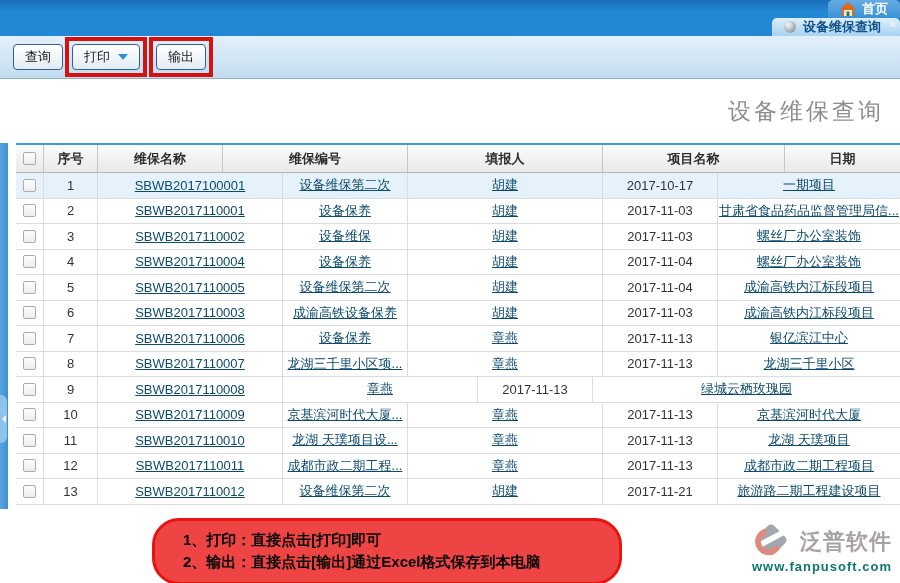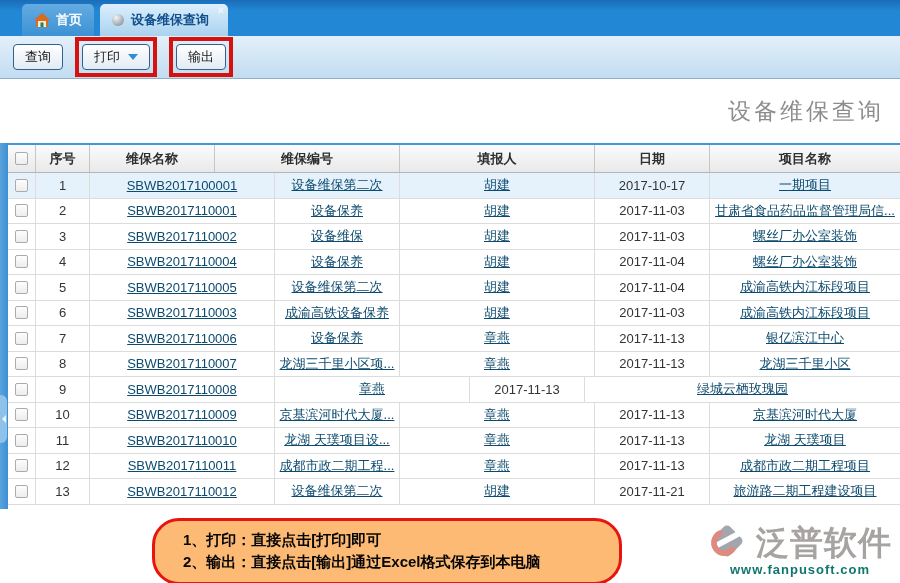--- a/index.html
+++ b/index.html
@@ -2,87 +2,87 @@
 <html><head>
 <meta charset="utf-8">
 <style>
   * { margin:0; padding:0; box-sizing:border-box; }
   html,body { width:900px; height:583px; overflow:hidden; background:#fff;
               font-family:"Liberation Sans","DejaVu Sans",sans-serif; }
   .stage { position:relative; width:900px; height:583px; background:#fff; }
 
   
   .tabbar { height:36px; background:linear-gradient(#1a6db8, #2287d5 30%, #2287d5);
-            display:flex; align-items:flex-end; padding-left:22px; }
+            display:flex; align-items:flex-end; padding-left:22px;flex-direction:column; }
   .tab { height:32px; display:flex; align-items:center; padding:0 12px;
          border-radius:5px 5px 0 0; cursor:pointer; position:relative; }
   .tab-home { background:linear-gradient(#64abe2,#3c92d4); }
   .tab-home .tab-label { color:#ffffff; font-weight:bold; font-size:13px; margin-left:6px; }
   .tab-active { background:linear-gradient(#dceffc,#a9d2ef); margin-left:6px; min-width:128px; }
   .tab-active .tab-label { color:#11508d; font-weight:bold; font-size:13px; margin-left:7px; }
   .home-ico { width:16px; height:14px; display:inline-block; }
   .sphere-ico { width:12px; height:12px; border-radius:50%;
                 background:radial-gradient(circle at 35% 30%, #f2f5f7, #9aa3ab 70%, #7d868e);
                 display:inline-block; }
   .tab-close { position:absolute; top:1px; right:4px; color:#f2f8fd; font-size:11px;
                font-weight:bold; line-height:11px; cursor:pointer; }
 
   
   .toolbar { height:43px; background:linear-gradient(#e3f0fa,#c2dcf1);
              border-bottom:1px solid #8fb0c9; display:flex; align-items:center;
              padding-left:13px; }
   .btn { background:linear-gradient(#ffffff,#e2ebf3); border:1px solid #33608f;
          border-radius:4px; padding:4px 11px; font-size:13px; font-weight:400;
          color:#1b1b1b; cursor:pointer; display:flex; align-items:center; line-height:16px; }
-  .red-box { border:4px solid #d6120e; padding:3px; margin-left:12px; display:inline-block; }
+  .red-box { border:4px solid #d6120e; padding:3px; margin-left:2px; display:inline-block; }
   .caret-down { width:0; height:0; border-left:5px solid transparent;
                 border-right:5px solid transparent; border-top:6px solid #2d8fd9;
                 margin-left:8px; display:inline-block; }
 
   
   .title-row { height:64px; display:flex; justify-content:flex-end; align-items:center;
                padding-right:16px; }
   .page-title { color:#8d8d8d; font-size:23px; letter-spacing:3px; }
 
   
   .grid-wrap { position:relative; }
   .left-strip { position:absolute; left:0; top:0; width:8px; height:366px;
                 background:linear-gradient(90deg,#5aa3dd,#3d8fd2); }
   .strip-handle { position:absolute; left:0; top:252px; width:7px; height:48px;
                   background:#8fc2ea; border-radius:0 6px 6px 0; cursor:pointer;
                   display:flex; align-items:center; justify-content:center; }
   .strip-arrow { width:0; height:0; border-top:4px solid transparent;
                  border-bottom:4px solid transparent; border-right:4px solid #eaf5fd; }
-  .grid { margin-left:8px; border-top:2px solid #3e99de; }
+  .grid { margin-left:16px; border-top:2px solid #3e99de; }
   .thead { display:flex; height:28px; background:linear-gradient(#fbfbfb,#e9e9e9);
            border-bottom:1px solid #b5b5b5; }
   .hcell { display:flex; align-items:center; justify-content:center; font-size:13px;
            font-weight:bold; color:#2e2e2e; border-right:1px solid #c6c6c6; }
   .hcell:last-child { border-right:none; }
   .trow { display:flex; height:25.5px; background:#fff; border-bottom:1px solid #dcdcdc; }
   .trow.selected { background:#e5f2fc; }
   .cell { display:flex; align-items:center; justify-content:center; font-size:13px;
           color:#333; border-right:1px solid #dcdcdc; overflow:hidden; white-space:nowrap; }
   .cell:last-child { border-right:none; }
   .col-check { width:28px; } .col-seq { width:54px; } .col-code { width:185px; }
   .col-name { width:125px; } .col-reporter { width:195px; } .col-date { width:115px; }
   .col-project { flex:1; }
   .checkbox { width:13px; height:13px; border:1px solid #ababab; border-radius:2px;
               background:linear-gradient(#fdfdfd,#ededed); display:inline-block; cursor:pointer; }
   .lnk { color:#0c4a6e; text-decoration:underline; cursor:pointer; }
 
   
   .footer { position:relative; height:92px; }
-  .note { position:absolute; left:152px; top:13px; width:470px; background:#fdba74;
+  .note { position:absolute; left:152px; top:13px; width:470px; background:#ef4444;
           border:3px solid #e8140f; border-radius:27px; padding:8px 14px 9px 28px; }
   .note p { font-size:15px; font-weight:bold; color:#050505; line-height:22px; white-space:nowrap; }
   .logo { position:absolute; right:8px; top:16px; display:flex; flex-direction:column;
           align-items:center; }
   .logo-top { display:flex; align-items:center; }
-  .logo-name { color:#a7a3a1; font-size:33px; font-weight:bold; letter-spacing:1px; margin-left:10px; }
+  .logo-name { color:#a7a3a1; font-size:22px; font-weight:bold; letter-spacing:1px; margin-left:10px; }
   .logo-url { color:#0f766e; font-size:13px; font-weight:bold; letter-spacing:1px; margin-top:-4px; }
 </style>
 </head>
 <body>
 
 <div class="stage">
 
   <div class="tabbar">
     <div class="tab tab-home">
       <span class="home-ico">
@@ -130,22 +130,22 @@
     </div>
     <div class="grid">
       <div class="thead">
         <div class="hcell col-check">
           <span class="checkbox"></span>
         </div>
         <div class="hcell col-seq">序号</div>
         <div class="hcell col-name">维保名称</div>
         <div class="hcell col-code">维保编号</div>
         <div class="hcell col-reporter">填报人</div>
+        <div class="hcell col-project">项目名称</div>
         <div class="hcell col-date">日期</div>
-        <div class="hcell col-project">项目名称</div>
       </div>
       <div id="tbody">
           <div class="trow selected">
             <div class="cell col-check">
               <span class="checkbox"></span>
             </div>
             <div class="cell col-seq">1</div>
             <div class="cell col-code">
               <a class="lnk">SBWB2017100001</a>
             </div>

